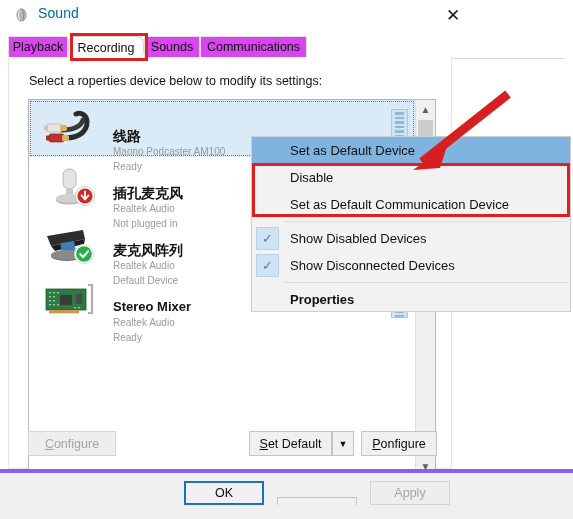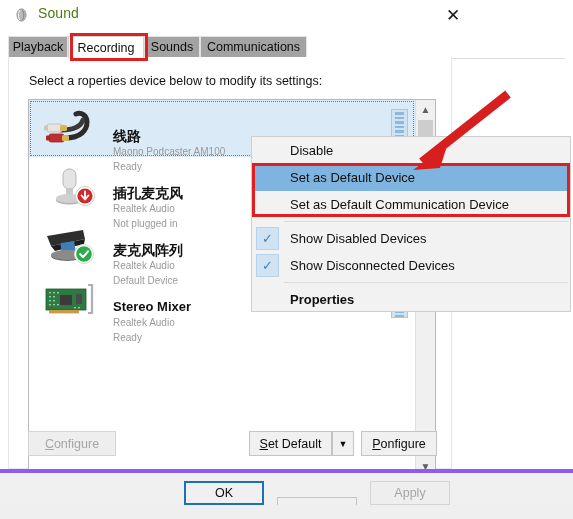--- a/index.html
+++ b/index.html
@@ -19,38 +19,38 @@
   }
   #titlebar{
     position:absolute;left:0;top:0;width:573px;height:32px;
     background:#ffffff;
   }
   #app-icon{
     position:absolute;left:14px;top:7px;width:16px;height:16px;
   }
   #title-text{
     position:absolute;left:38px;top:5px;
-    font-size:14px;color:#4d7c0f;letter-spacing:.1px;
+    font-size:14px;color:#0369a1;letter-spacing:.1px;
   }
   #close-btn{
     position:absolute;left:430px;top:0;width:46px;height:30px;
     display:flex;align-items:center;justify-content:center;
     color:#1b1b1b;font-size:17px;font-weight:300;cursor:default;
   }
 
   
   #tabstrip{
     position:absolute;left:8px;top:36px;width:557px;height:22px;
     border-bottom:1px solid #dcdcdc;
   }
   .tab{
     position:absolute;top:0;height:21px;
     display:flex;align-items:center;justify-content:center;
     font-size:12.5px;color:#0d0d0d;
-    background:#a3a3a3;
+    background:#d946ef;
     border:1px solid #e2e2e2;border-bottom:none;
     padding:0 7px;box-sizing:border-box;white-space:nowrap;
   }
   .tab.active{
     background:#ffffff;border-color:#d2d2d2;
     z-index:3;height:22px;
   }
 
   
   #tab-annotation{
@@ -215,21 +215,21 @@
         <path d="M6 3 C4 5 4 11 6 13" stroke="#f2f2f2" stroke-width="1" fill="none"></path>
         <path d="M8.6 3.2 C10.3 5.2 10.3 10.8 8.6 12.8" stroke="#7d7d7d" stroke-width="0.9" fill="none"></path>
       </svg>
     </div>
     <div id="title-text">Sound</div>
     <div id="close-btn">✕</div>
   </div>
 
   <div id="tabstrip">
     <div class="tab" style="left:0px;width:60px;">Playback</div>
-    <div class="tab active" style="left:60px;width:76px;">Recording</div>
+    <div class="tab active" style="left:60px;width:76px;border-radius:7px;">Recording</div>
     <div class="tab" style="left:136px;width:56px;">Sounds</div>
     <div class="tab" style="left:192px;width:107px;">Communications</div>
   </div>
   <div id="tab-annotation"></div>
 
   <div id="panel">
 
     <div id="panel-instruction">Select a roperties device below to modify its settings:</div>
 
     <div id="devicelist">
@@ -371,25 +371,25 @@
     </div>
   </div>
 
   <div id="footer">
     <div class="fbtn" id="btn-ok">OK</div>
     <div class="fbtn" id="btn-cancel">Cancel</div>
     <div class="fbtn" id="btn-apply">Apply</div>
   </div>
 
   <div id="ctxmenu">
+    <div class="mi hl">
+      <span class="mi-label">Set as Default Device</span>
+    </div>
     <div class="mi">
       <span class="mi-label">Disable</span>
-    </div>
-    <div class="mi hl">
-      <span class="mi-label">Set as Default Device</span>
     </div>
     <div class="mi">
       <span class="mi-label">Set as Default Communication Device</span>
     </div>
     <div class="mi-sep"></div>
     <div class="mi">
       <span class="mi-check">✓</span>
       <span class="mi-label">Show Disabled Devices</span>
     </div>
     <div class="mi">

